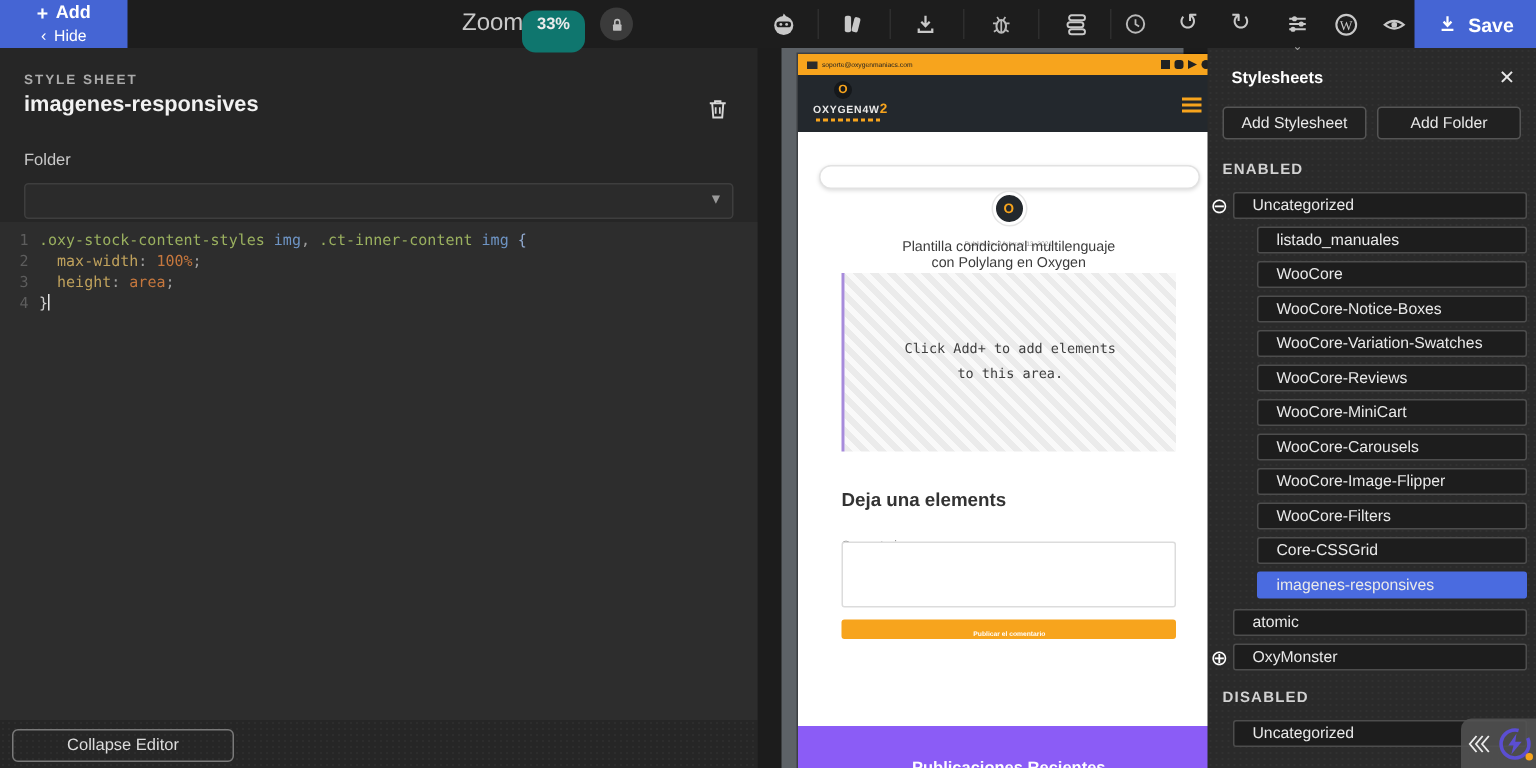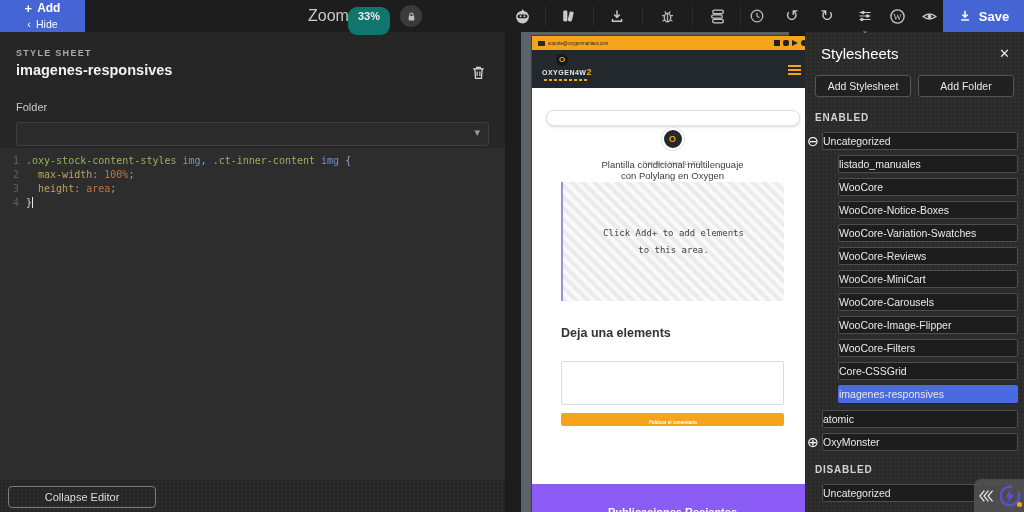--- a/index.html
+++ b/index.html
@@ -106,32 +106,32 @@
   .pv-card.purple { width:70px; background:#6d41d9; position:relative; }
   .pv-card .mini-win { position:absolute; left:12px; top:6px; width:46px; height:13px; background:#fff; border-radius:1px; padding:2px 3px; }
   .pv-card .mini-bar { width:100%; height:5px; background:#4a79d8; border-radius:1px; }
   .pv-scrollbar { position:absolute; right:0; top:0; bottom:0; width:6px; background:#ededed; }
   .pv-thumb { position:absolute; right:0; top:2px; width:6px; height:130px; background:#6b6b6b; border-radius:3px; }
 
   
   .right-panel { position:relative; width:219px; flex:none; background:#2a2a2a;
     background-image:radial-gradient(rgba(255,255,255,0.03) 1px, transparent 1px); background-size:4px 4px; }
   .rp-header { display:flex; align-items:center; padding:13px 14px 0 16px; }
-  .rp-title { font-size:15px; font-weight:normal; color:#fff; }
+  .rp-title { font-size:11px; font-weight:bold; color:#fff; }
   .rp-close { margin-left:auto; background:none; border:none; color:#e8e8e8; font-size:13px; cursor:pointer; line-height:13px; }
   .rp-buttons { display:flex; gap:7px; padding:13px 10px 0; }
   .rp-buttons button { flex:1; height:22px; background:#212121; border:1px solid #555; border-radius:3px;
     color:#e8e8e8; font-size:10.5px; cursor:pointer; font-family:"Liberation Sans",sans-serif; }
   .rp-section { margin:15px 0 9px 10px; font-size:10px; font-weight:bold; letter-spacing:0.8px; color:#d2d2d2; }
   .rp-section.second { margin-top:13px; }
   .ss-wrap { position:relative; margin-bottom:5px; }
   .ss-wrap.gap { margin-top:7px; }
   .ss-toggle { position:absolute; left:2px; top:1px; color:#fff; font-size:14px; line-height:16px; cursor:pointer; }
   .ss-row { height:18px; margin-right:6px; background:#1d1d1d; border:1px solid #4d4d4d; border-radius:2px;
-    color:#e9e9e9; font-size:10.5px; line-height:16px; padding-left:0; cursor:pointer;
+    color:#e9e9e9; font-size:10.5px; line-height:16px; padding-left:12px; cursor:pointer;
     white-space:nowrap; overflow:hidden; }
   .ss-row.ind0 { margin-left:17px; }
   .ss-row.ind1 { margin-left:33px; }
   .ss-row.selected { background:#4a6be0; border-color:#4a6be0; }
 
   
   .float-badge { position:absolute; right:0; bottom:0; width:50px; height:33px; background:rgba(82,82,82,0.88);
     border-radius:7px 0 0 0; display:flex; align-items:center; justify-content:center; gap:3px; z-index:9; }
   .bolt-wrap { position:relative; width:24px; height:24px; }
   .bolt-dot { position:absolute; right:0px; bottom:1px; width:5px; height:5px; border-radius:50%; background:#f7a41d; }

